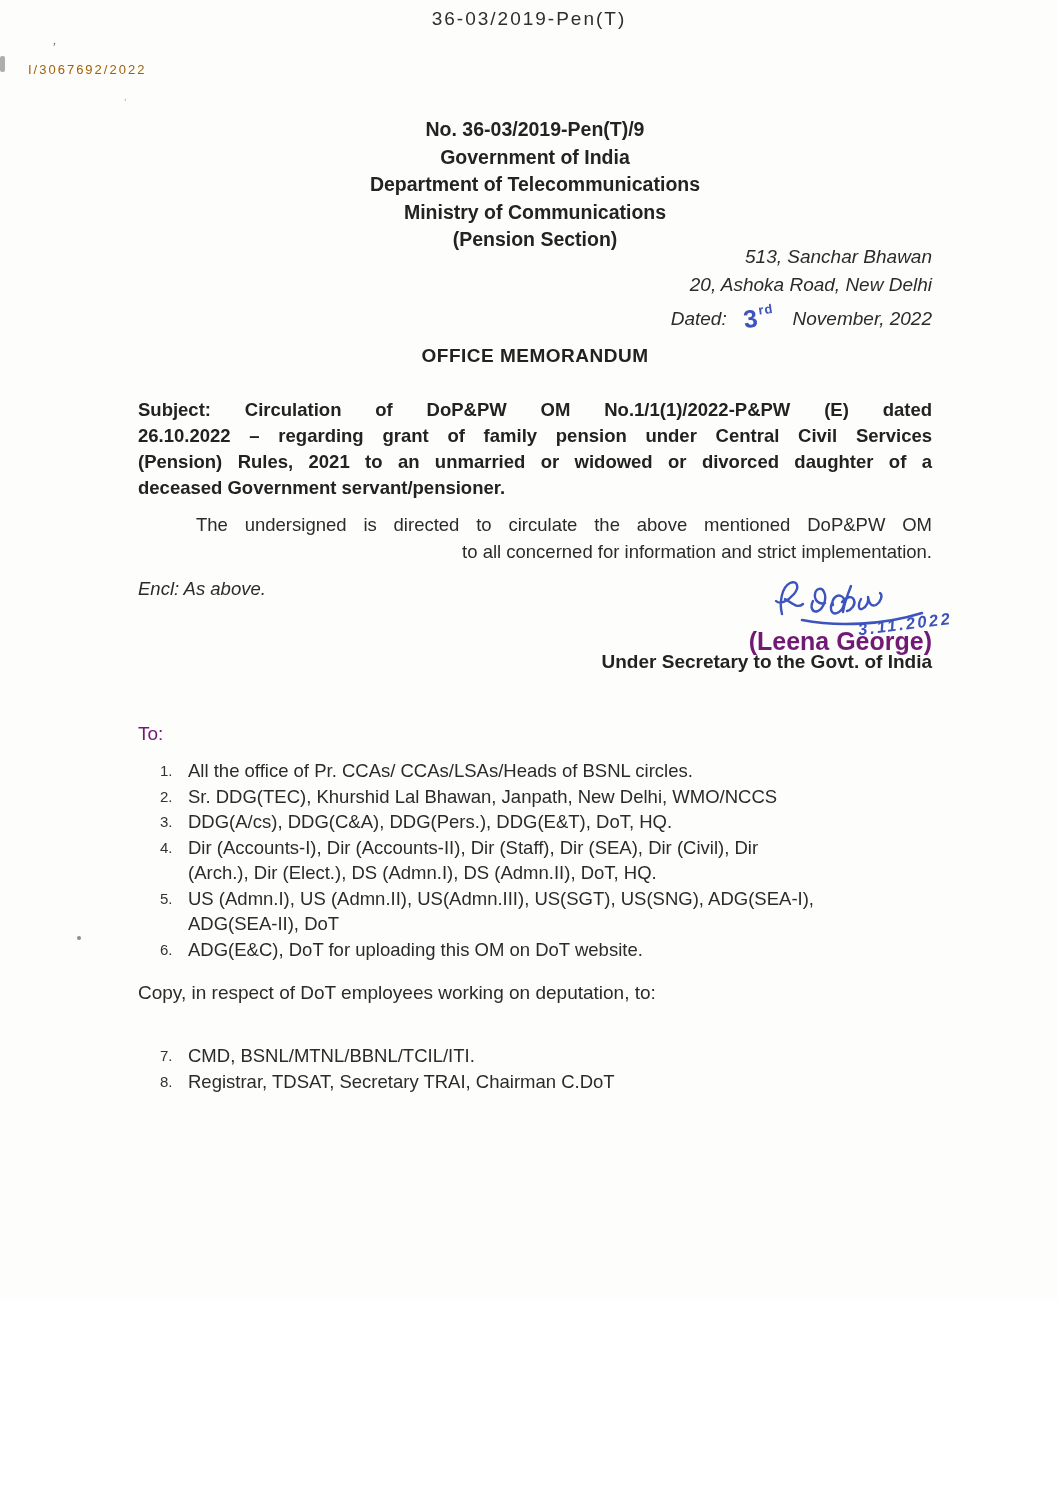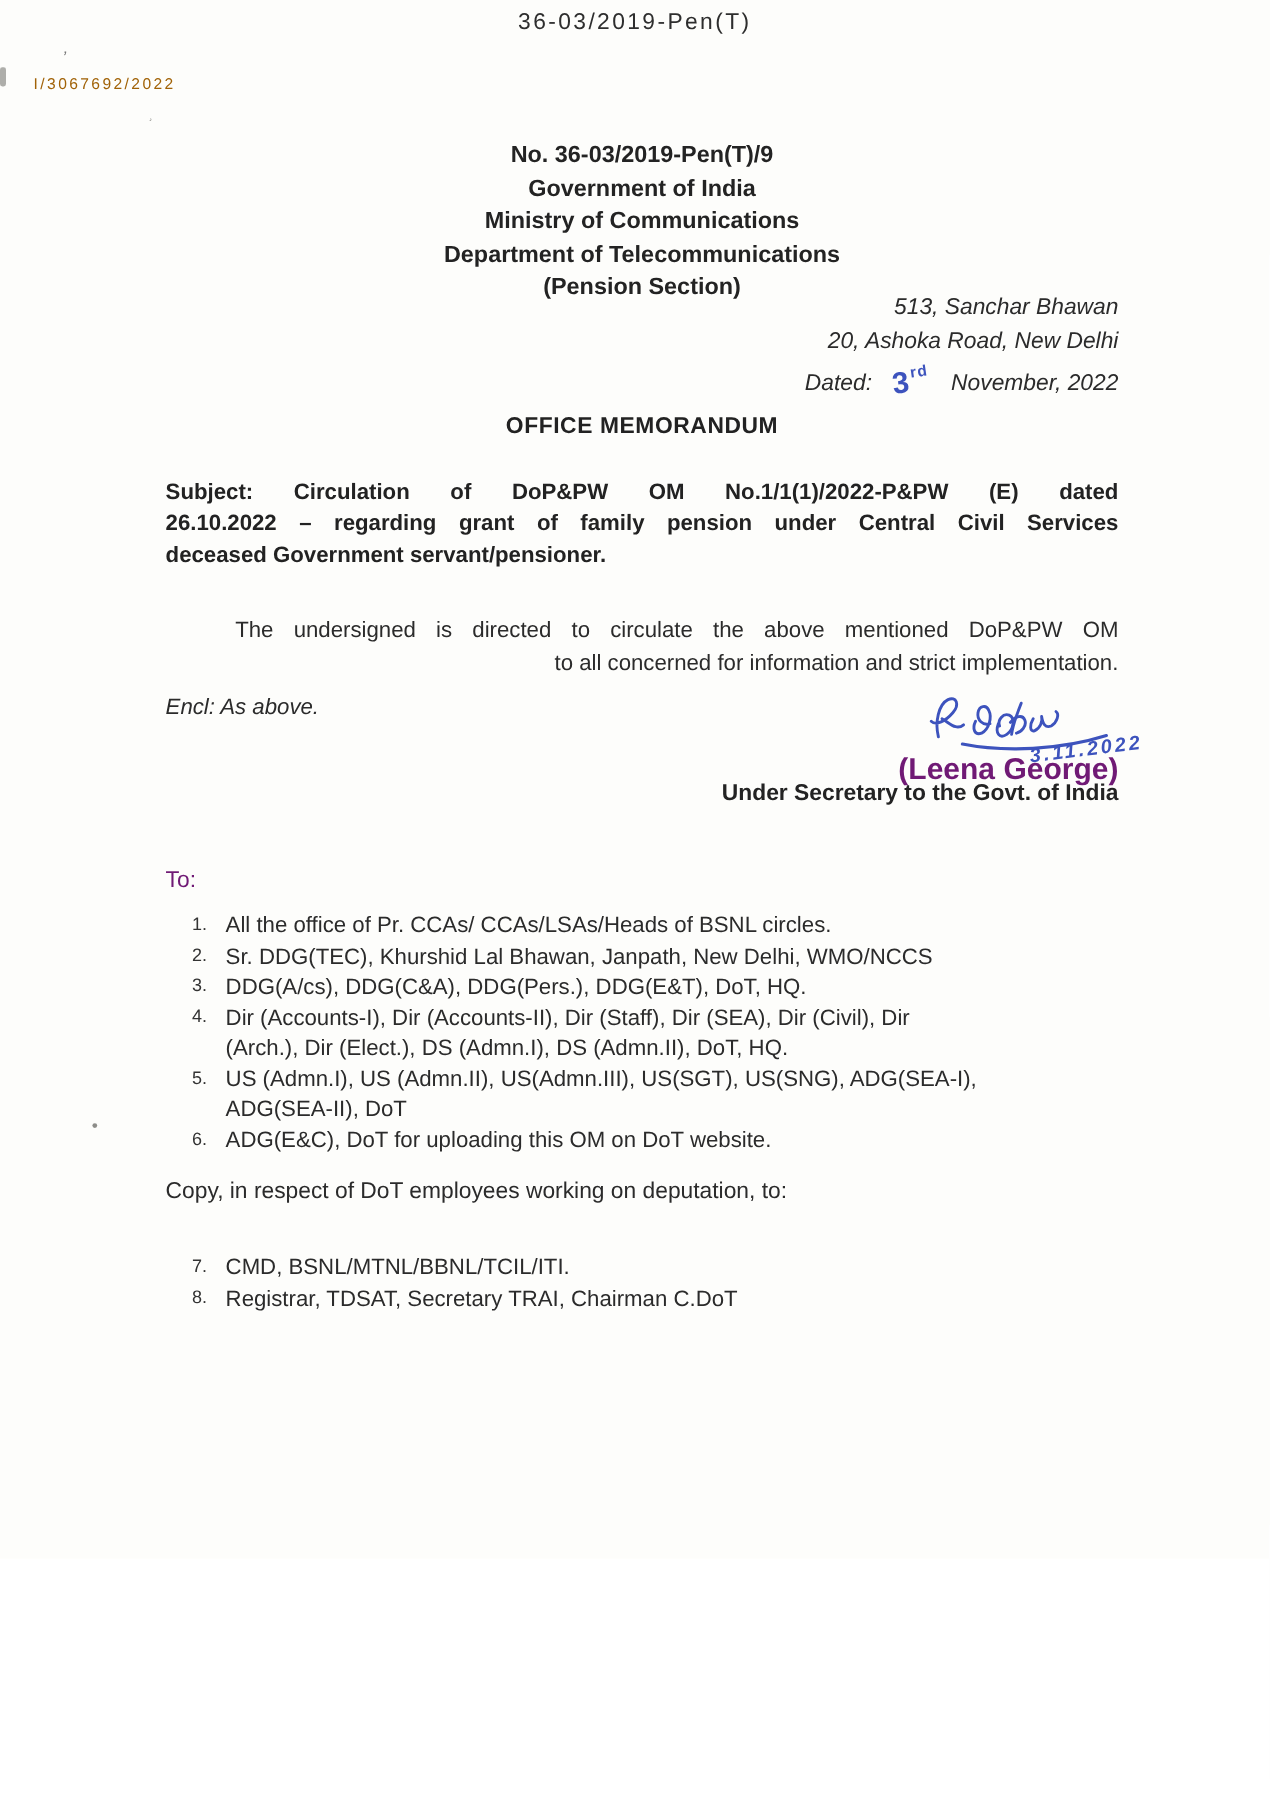--- a/index.html
+++ b/index.html
@@ -154,38 +154,39 @@
   <div class="file-no">I/3067692/2022</div>
 
   <span class="artifact-tick">ʼ</span>
   <span class="artifact-edge"></span>
   <span class="artifact-dot"></span>
   <span class="artifact-comma">ʾ</span>
 
   <div class="letterhead">
     <div>No. 36-03/2019-Pen(T)/9</div>
     <div>Government of India</div>
+    <div>Department of Telecommunications</div>
     <div>Ministry of Communications</div>
-    <div>Department of Telecommunications</div>
     <div>(Pension Section)</div>
   </div>
 
   <div class="address">
     <div>513, Sanchar Bhawan</div>
     <div>20, Ashoka Road, New Delhi</div>
     <div>
       <span>Dated:</span><span class="hw-day"><span>3</span><sup>rd</sup></span><span>November, 2022</span>
     </div>
   </div>
 
   <div class="om-title">OFFICE MEMORANDUM</div>
 
   <div class="subject">
     <div class="jline">Subject: Circulation of DoP&amp;PW OM No.1/1(1)/2022-P&amp;PW (E) dated</div>
     <div class="jline">26.10.2022 – regarding grant of family pension under Central Civil Services</div>
+    <div class="jline">(Pension) Rules, 2021 to an unmarried or widowed or divorced daughter of a</div>
     <div class="lline">deceased Government servant/pensioner.</div>
   </div>
 
   <div class="body-par">
     <div class="ln1">The undersigned is directed to circulate the above mentioned DoP&amp;PW OM</div>
     <div class="ln2">to all concerned for information and strict implementation.</div>
   </div>
 
   <div class="encl">Encl: As above.</div>
 

